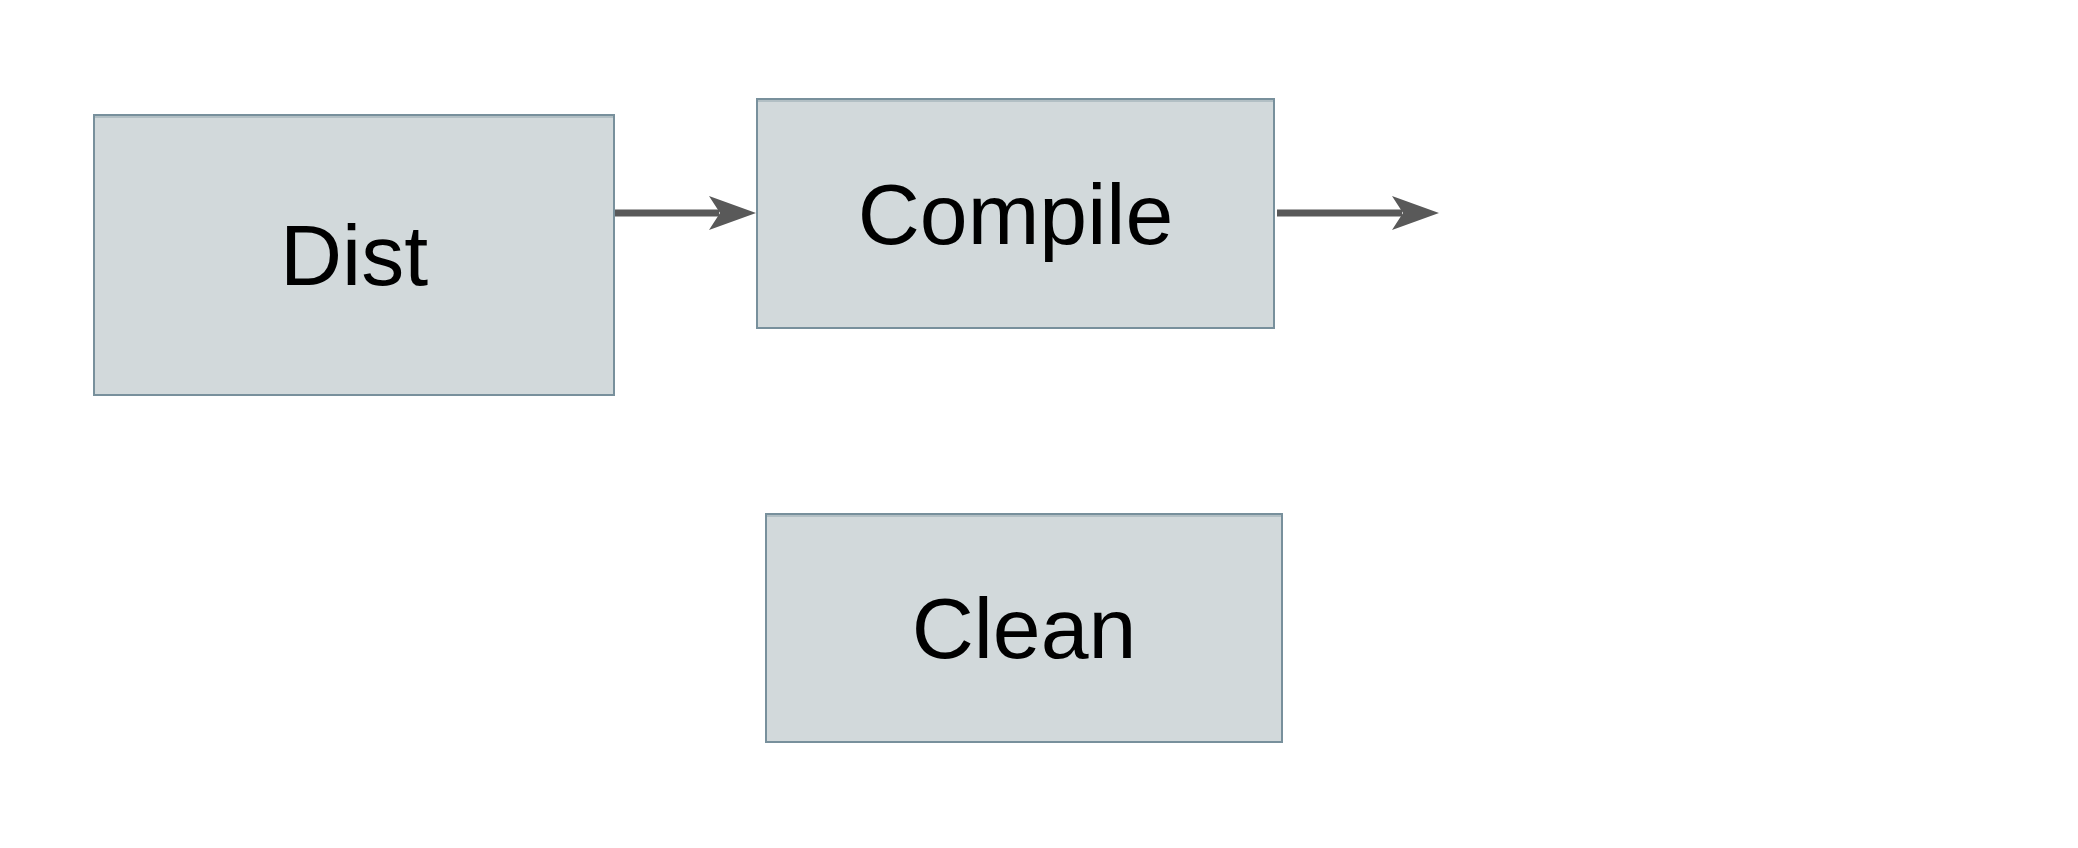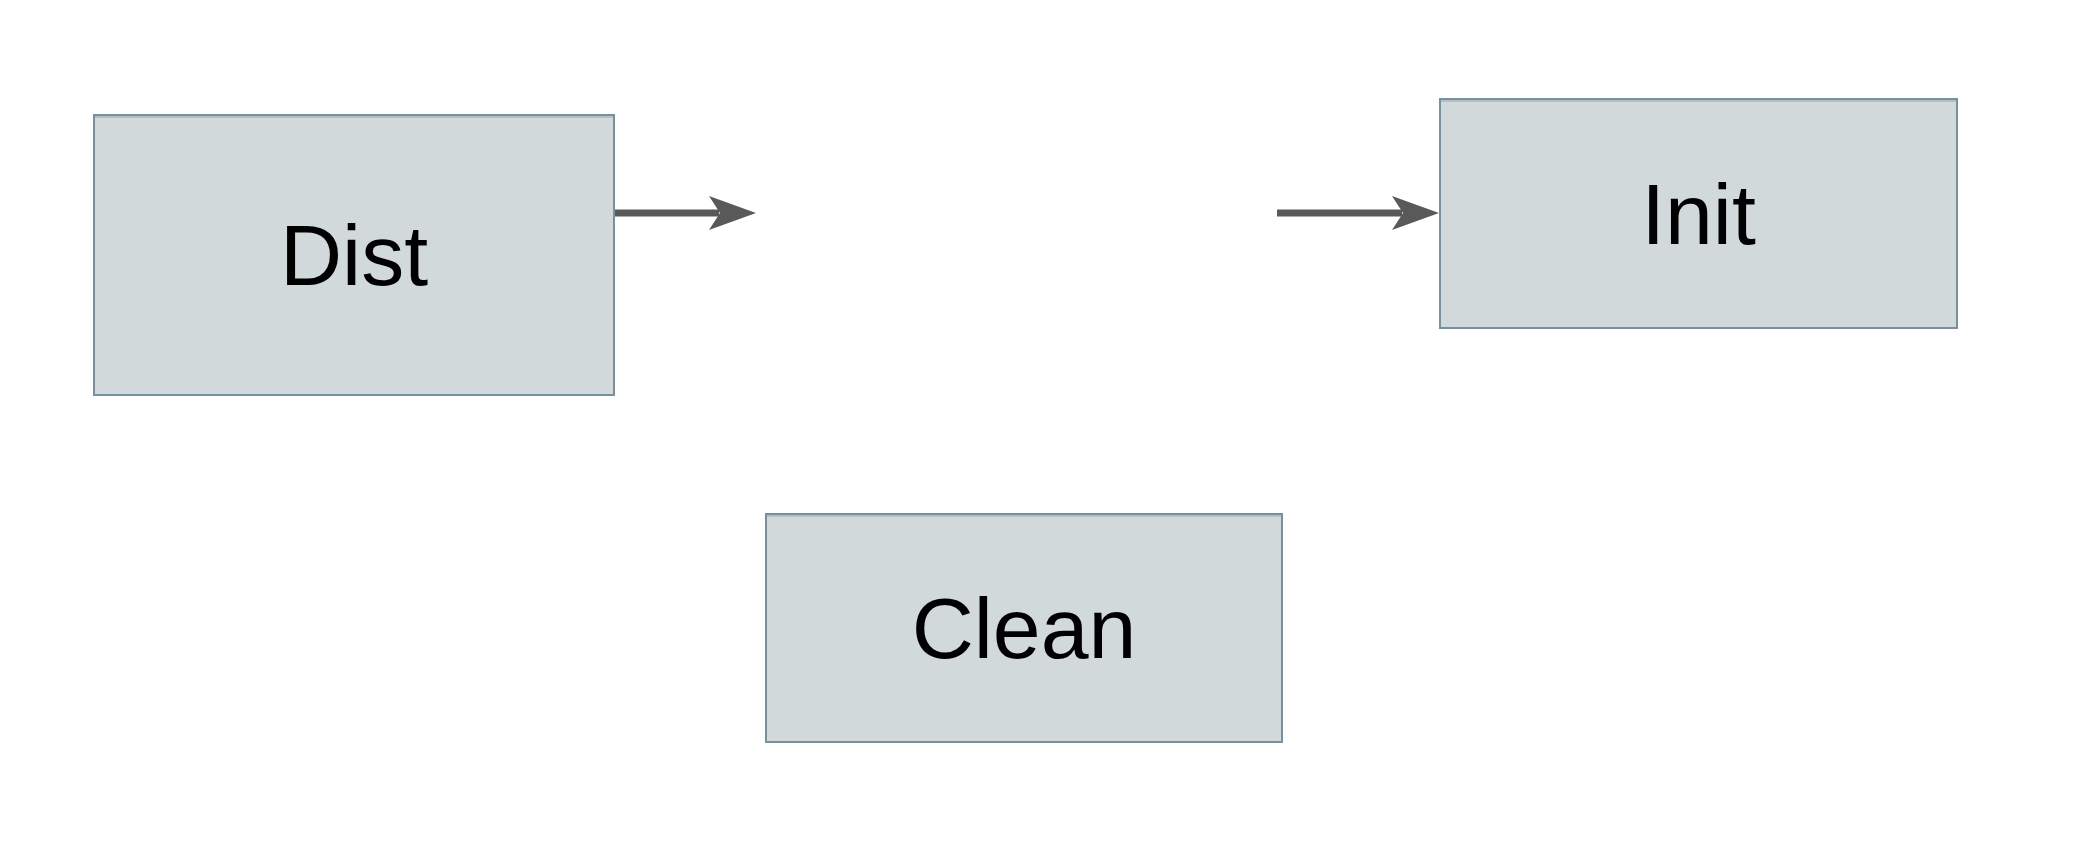--- a/index.html
+++ b/index.html
@@ -68,22 +68,22 @@
     <g>
       <line class="edge-shaft" x1="1277" y1="213" x2="1402" y2="213"></line>
       <polygon class="edge-head" points="1439,213 1392,196 1403,213 1392,230"></polygon>
     </g>
   </svg>
 
   <div class="node node-dist">
     <span class="node-label">Dist</span>
   </div>
 
+  <div class="node node-compile">
+    <span class="node-label">Compile</span>
+  </div>
 
-  <div class="node node-init">
-    <span class="node-label">Init</span>
-  </div>
 
   <div class="node node-clean">
     <span class="node-label">Clean</span>
   </div>
 
 </div>
 
 </body></html>

